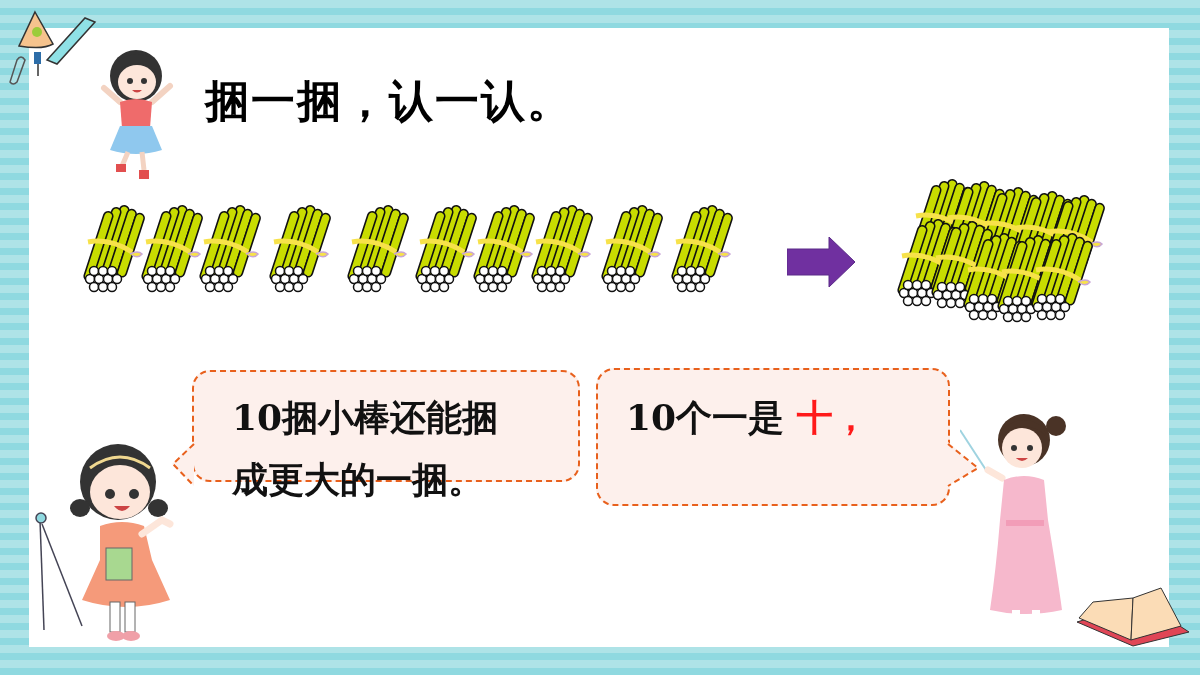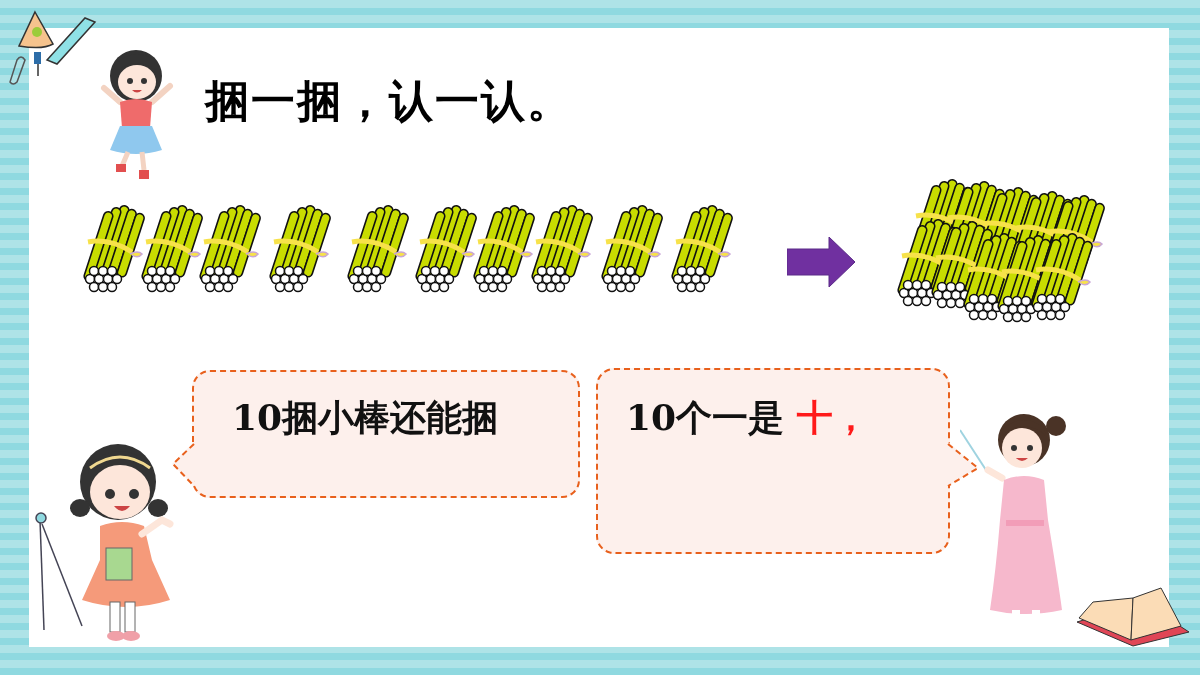--- a/index.html
+++ b/index.html
@@ -137,29 +137,30 @@
       <use href="#bundle"></use>
     </svg>
   <svg style="position:absolute;left:104px;top:56px" width="66" height="100" viewBox="0 0 66 100">
       <use href="#bundle"></use>
     </svg>
   <svg style="position:absolute;left:138px;top:54px" width="66" height="100" viewBox="0 0 66 100">
       <use href="#bundle"></use>
     </svg>
 </div>
 
-<div class="bubble" style="left:192px;top:370px;width:388px;height:128px;">
+<div class="bubble" style="left:192px;top:370px;width:388px;height:112px;">
   <div class="txt" style="left:38px;top:14px">10捆小棒还能捆</div>
+  <div class="txt" style="left:38px;top:76px">成更大的一捆。</div>
 </div>
 <svg class="tail" style="left:170px;top:440px" width="26" height="50" viewBox="0 0 26 50">
   <polygon points="24,2 2,24 24,46" fill="#fdf0ec"></polygon>
   <polyline points="24,4 3,24 24,46" fill="none" stroke="#e8601c" stroke-width="2" stroke-dasharray="6 4"></polyline>
 </svg>
 
-<div class="bubble" style="left:596px;top:368px;width:354px;height:186px;">
+<div class="bubble" style="left:596px;top:368px;width:354px;height:138px;">
   <div class="txt" style="left:28px;top:16px">
     <span>10个一是 </span><span class="red">十</span><span class="red">，</span>
   </div>
 </div>
 <svg class="tail" style="left:946px;top:440px" width="34" height="50" viewBox="0 0 34 50">
   <polygon points="2,2 32,28 2,46" fill="#fdf0ec"></polygon>
   <polyline points="2,4 32,28 2,46" fill="none" stroke="#e8601c" stroke-width="2" stroke-dasharray="6 4"></polyline>
 </svg>
 
 <svg class="char" style="left:30px;top:430px" width="170" height="218" viewBox="0 0 170 218">

